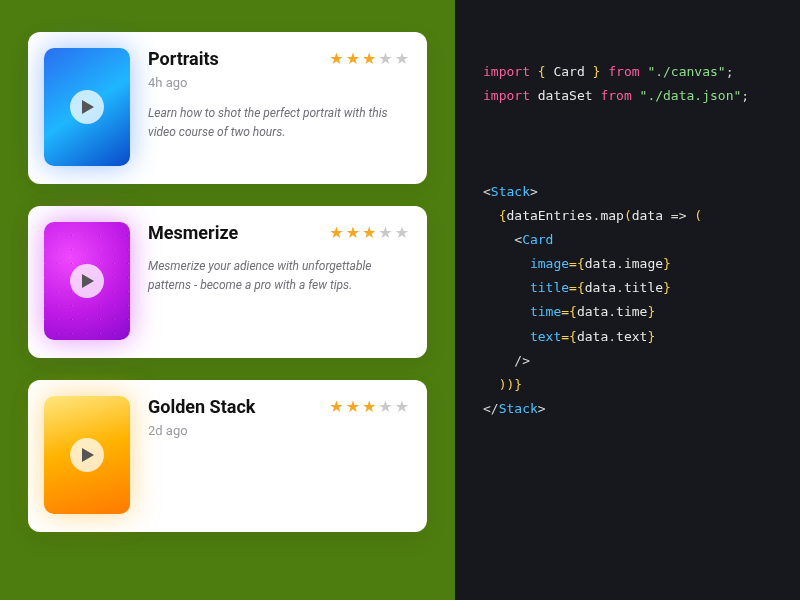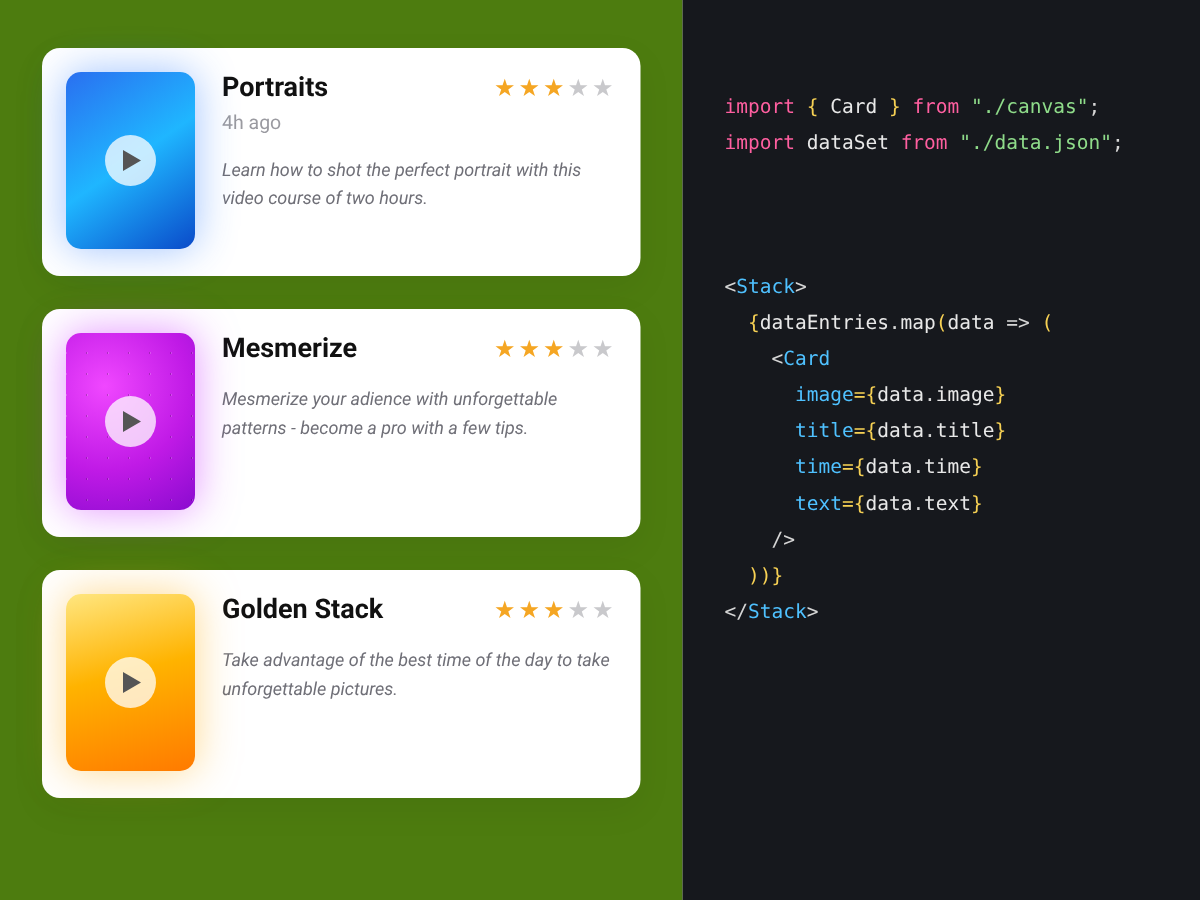--- a/index.html
+++ b/index.html
@@ -104,21 +104,21 @@
       <div class="card-head">
         <div class="card-title">Golden Stack</div>
         <div class="stars">
           <span class="star-full">★</span>
           <span class="star-full">★</span>
           <span class="star-full">★</span>
           <span class="star-empty">★</span>
           <span class="star-empty">★</span>
         </div>
       </div>
-      <div class="card-text">Take advantage of the best time of the day to take unforgettable pictures.</div>
+      <div class="card-time">2d ago</div>
     </div>
   </div>
 
 </div>
 
 <div class="right-pane">
 <div class="code"><span class="kw">import</span> <span class="brace">{</span><span class="ident"> Card </span><span class="brace">}</span> <span class="kw">from</span> <span class="str">"./canvas"</span><span class="punc">;</span>
 <span class="kw">import</span> <span class="ident">dataSet</span> <span class="kw">from</span> <span class="str">"./data.json"</span><span class="punc">;</span>
 
 

